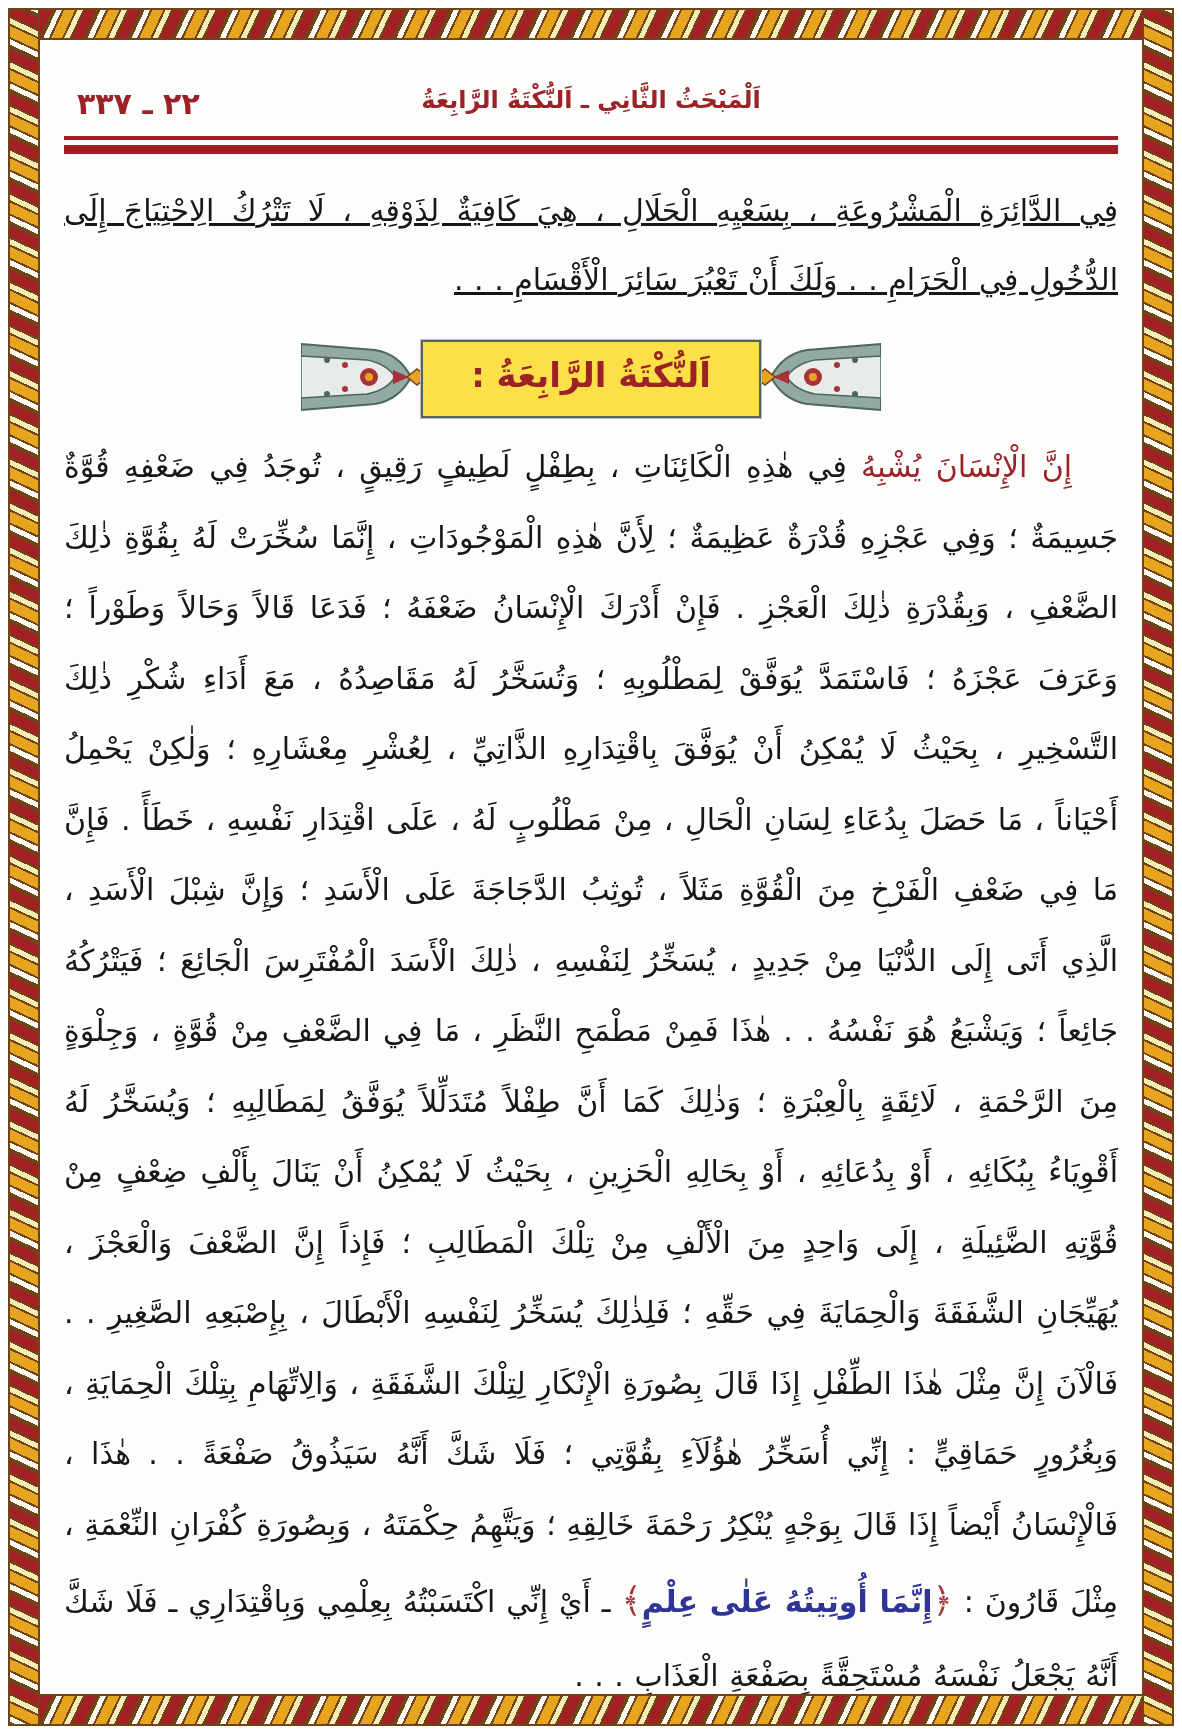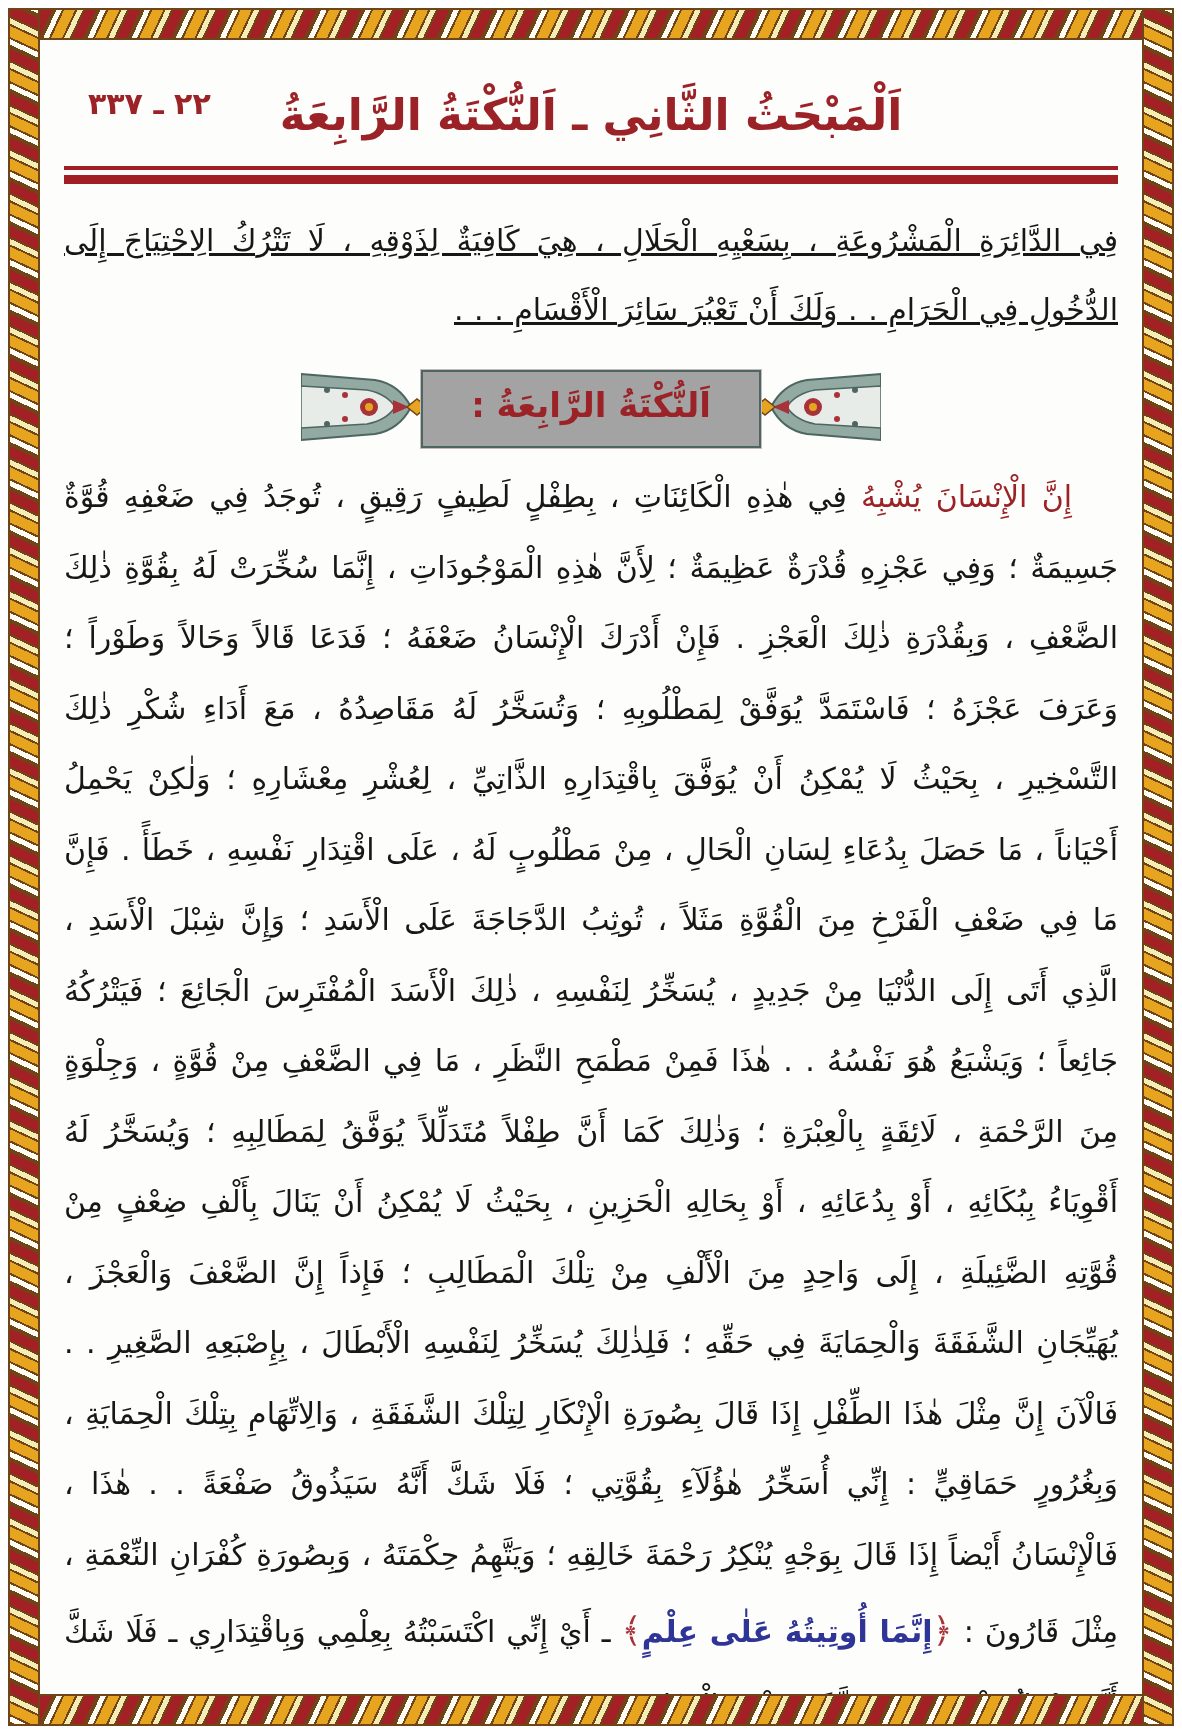--- a/index.html
+++ b/index.html
@@ -52,24 +52,24 @@
     border:2px solid var(--brown);
     box-sizing:border-box;
     padding:4px 22px;
     overflow:hidden;
   }
 
   
   .header{position:relative;margin-top:38px;}
   .page-title{
     text-align:center;color:var(--red);
-    font-weight:bold;font-size:44px;line-height:1.5;
+    font-weight:bold;font-size:24px;line-height:1.5;
   }
   .page-number{
-    position:absolute;top:4px;left:26px;
+    position:absolute;top:4px;left:15px;
     color:var(--red);font-weight:bold;font-size:30px;
   }
   .divider{margin:18px 2px 0;}
   .divider-thin{height:4px;background:var(--div-red);}
   .divider-thick{height:9px;background:var(--div-red);margin-top:5px;}
 
   
   .para{
     font-size:30px;line-height:2.3;color:var(--ink);
     text-align:justify;margin:16px 2px 0;
@@ -81,21 +81,21 @@
   .verse{color:var(--verse-blue);font-weight:bold;}
   .bracket{color:#A8323A;font-size:1.15em;}
 
   
   .heading-row{
     display:flex;justify-content:center;align-items:center;
     margin:20px 0 2px;
   }
   .heading-box{
     position:relative;z-index:1;
-    background:#a3a3a3;
+    background:#fde047;
     border:2px solid #4D6662;
     box-shadow:0 0 0 1px #C8B9BB;
     color:var(--red);font-weight:bold;font-size:34px;
     padding:6px 48px 14px;
     line-height:1.6;
     text-align:center;
   }
   .wing{flex:0 0 auto;margin:0 -8px;z-index:0;}
   .wing-right svg{transform:scaleX(-1);}
 </style>

